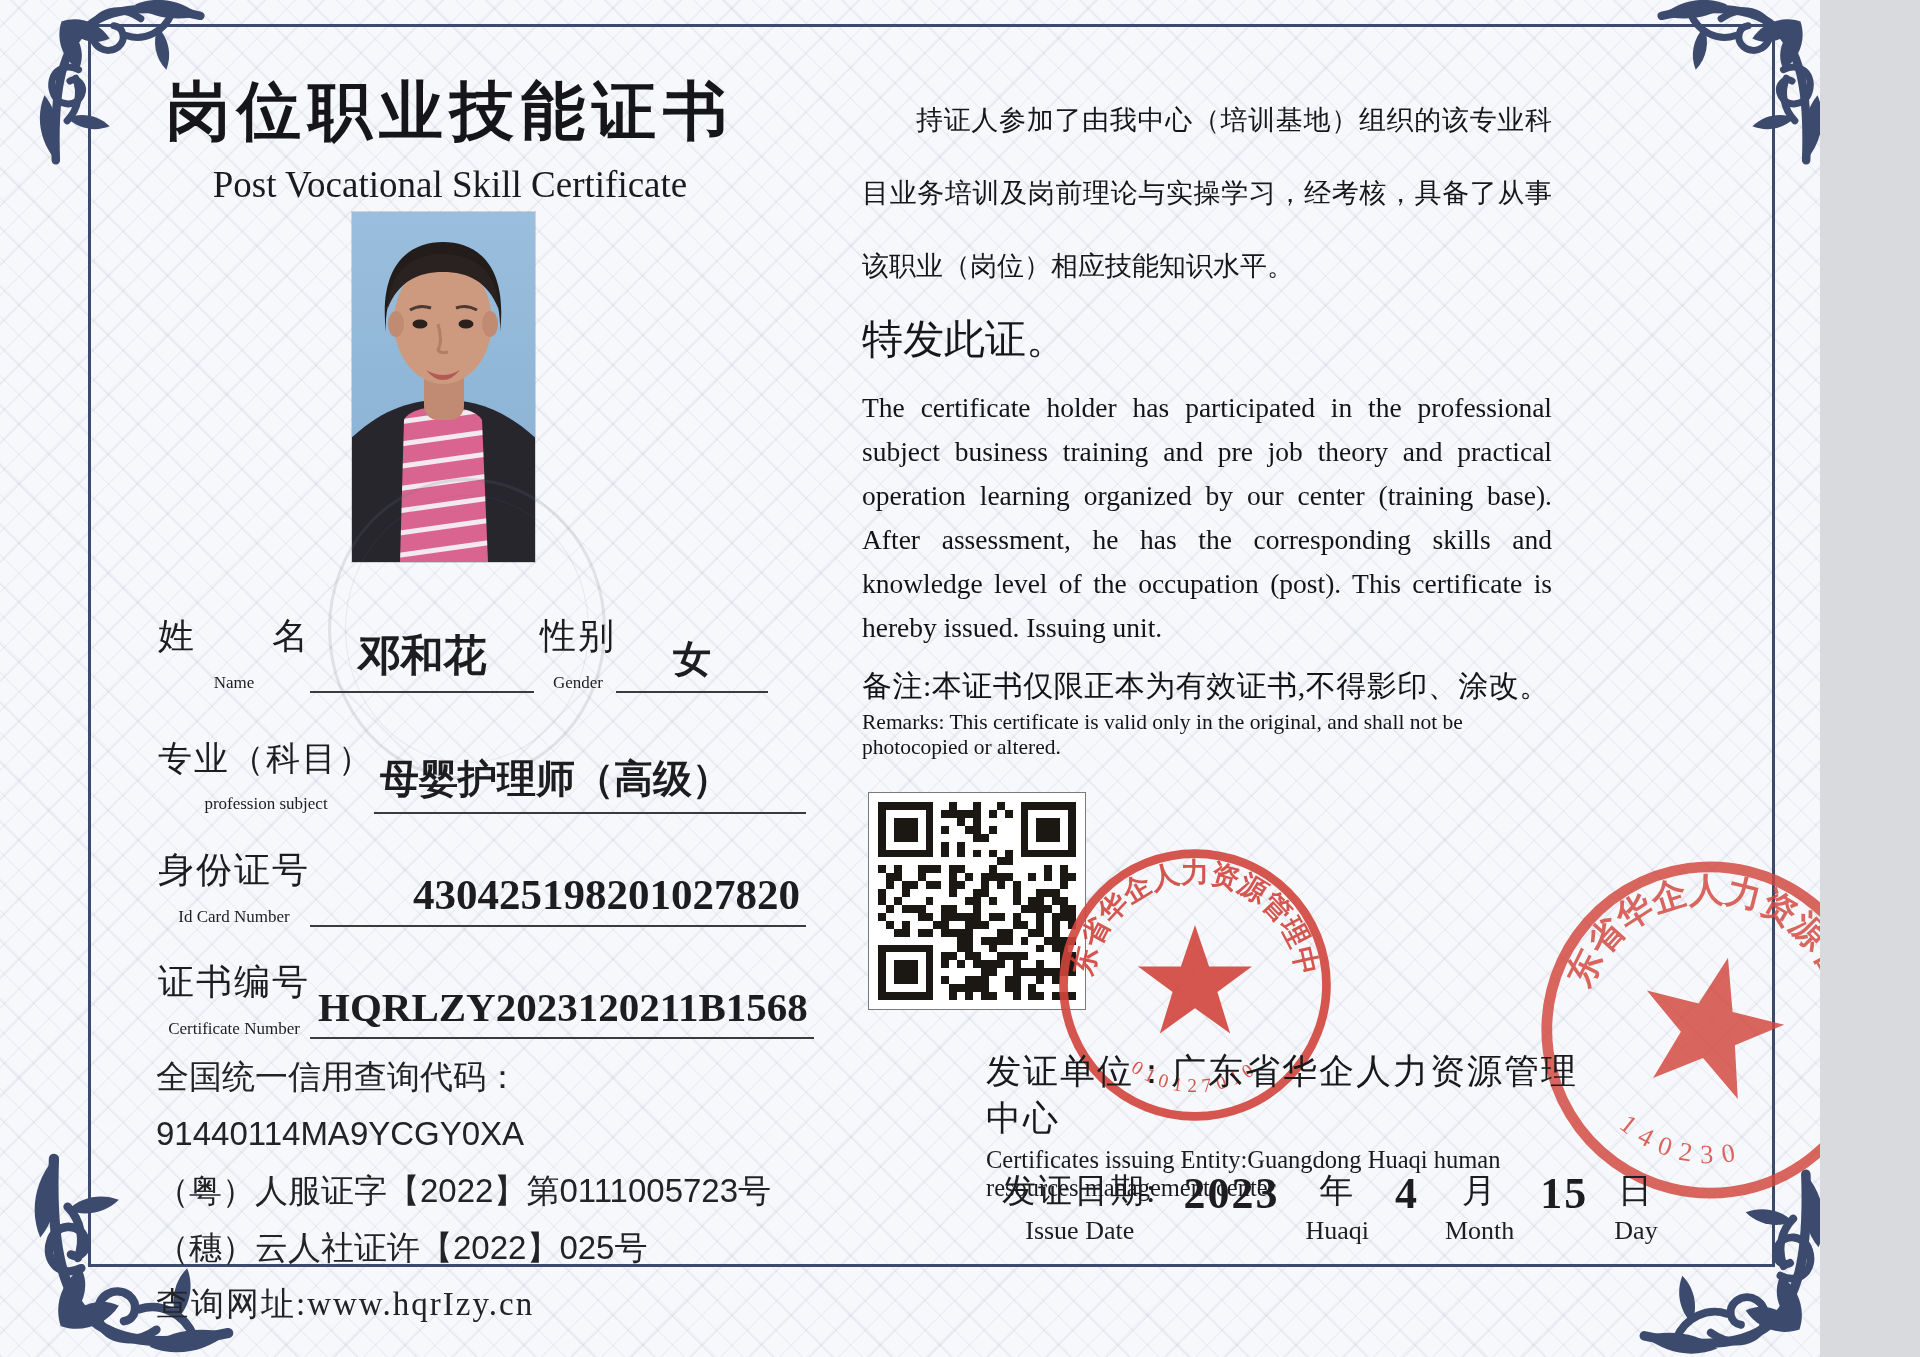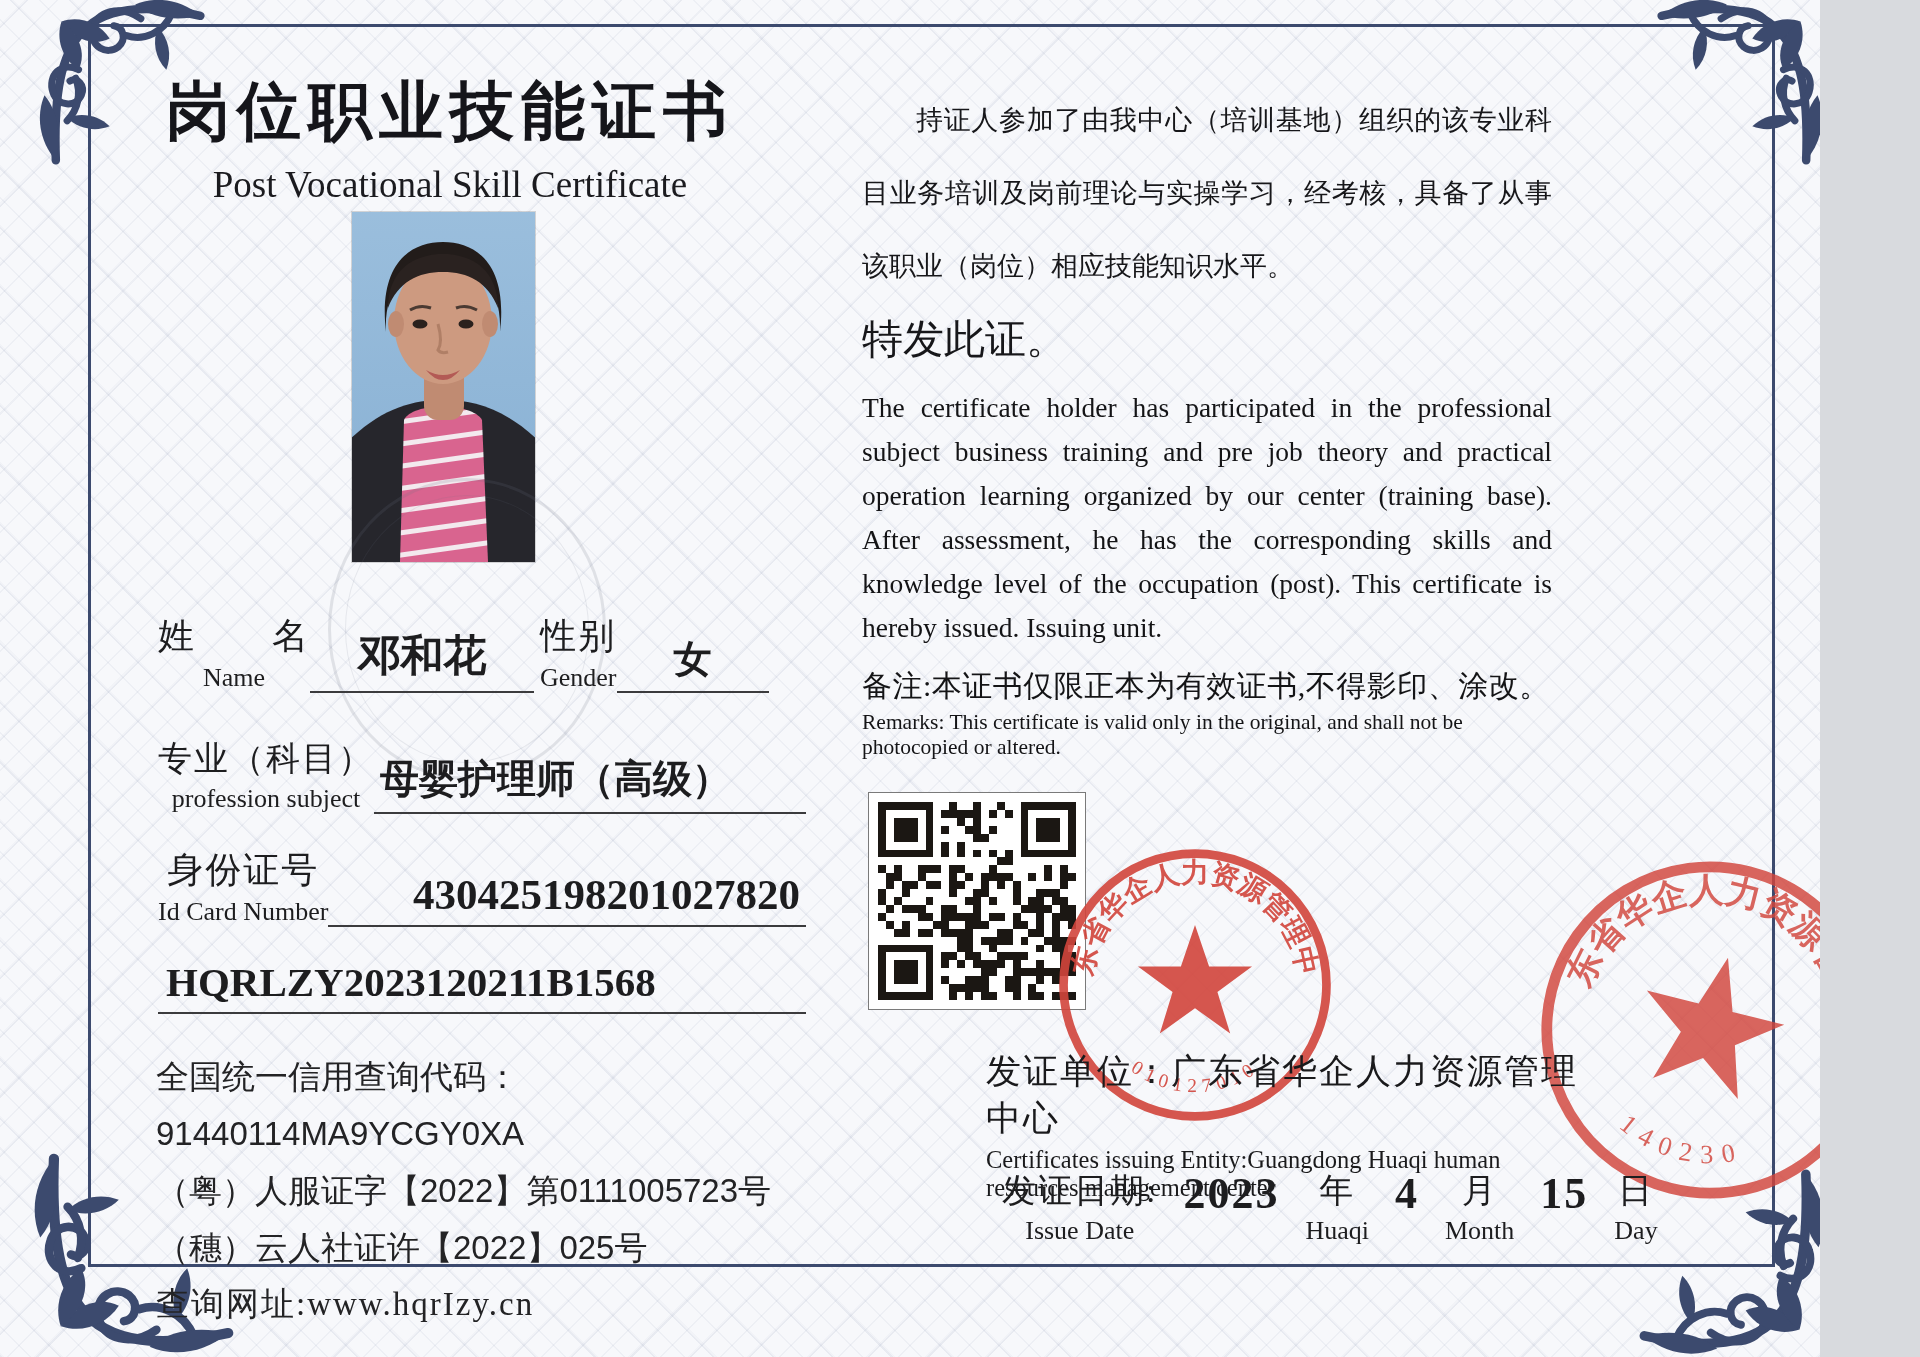--- a/index.html
+++ b/index.html
@@ -27,21 +27,21 @@
 
   .photo{position:absolute;left:352px;top:212px;width:183px;height:350px;box-shadow:0 0 0 1px rgba(0,0,0,.15);}
   .photo svg{width:100%;height:100%;display:block;}
   .emboss{position:absolute;left:328px;top:478px;width:272px;height:296px;border-radius:50%;
     border:3px solid rgba(105,112,130,.17);}
   .emboss::after{content:"";position:absolute;inset:14px;border-radius:50%;border:1px solid rgba(105,112,130,.12);}
 
   .frow{position:absolute;left:158px;display:flex;align-items:flex-end;}
   .flabel{text-align:center;}
   .flabel-zh{font-size:36px;letter-spacing:2px;white-space:pre;}
-  .flabel-en{font-size:26px;margin-top:2px;}
+  .flabel-en{font-size:17px;margin-top:12px;}
   .fvalue{border-bottom:2px solid #3b3b3d;font-weight:700;text-align:center;padding:0 6px 6px 6px;white-space:nowrap;}
 
   .row-name{top:612px;width:648px;}
   .row-name .v-name{width:212px;font-size:43px;}
   .row-name .g-label{margin-left:6px;}
   .row-name .v-gender{width:140px;font-size:38px;}
 
   .row-prof{top:736px;width:648px;}
   .row-prof .fvalue{flex:1;font-size:39px;text-align:left;padding-left:6px;}
 
@@ -211,20 +211,24 @@
 
   <div class="frow row-id">
     <div class="flabel">
       <div class="flabel-zh">身份证号</div>
       <div class="flabel-en">Id Card Number</div>
     </div>
     <div class="fvalue">430425198201027820</div>
   </div>
 
   <div class="frow row-cert">
+    <div class="flabel">
+      <div class="flabel-zh">证书编号</div>
+      <div class="flabel-en">Certificate Number</div>
+    </div>
     <div class="fvalue">HQRLZY2023120211B1568</div>
   </div>
 
   <div class="footer-left">
     <div>全国统一信用查询代码：91440114MA9YCGY0XA</div>
     <div>（粤）人服证字【2022】第0111005723号</div>
     <div>（穗）云人社证许【2022】025号</div>
     <div class="serifline">查询网址:www.hqrIzy.cn</div>
   </div>
 

